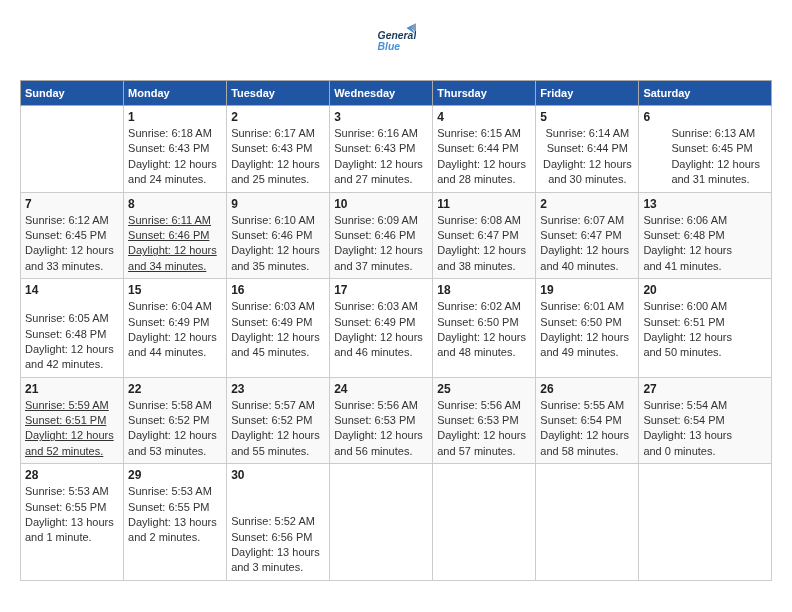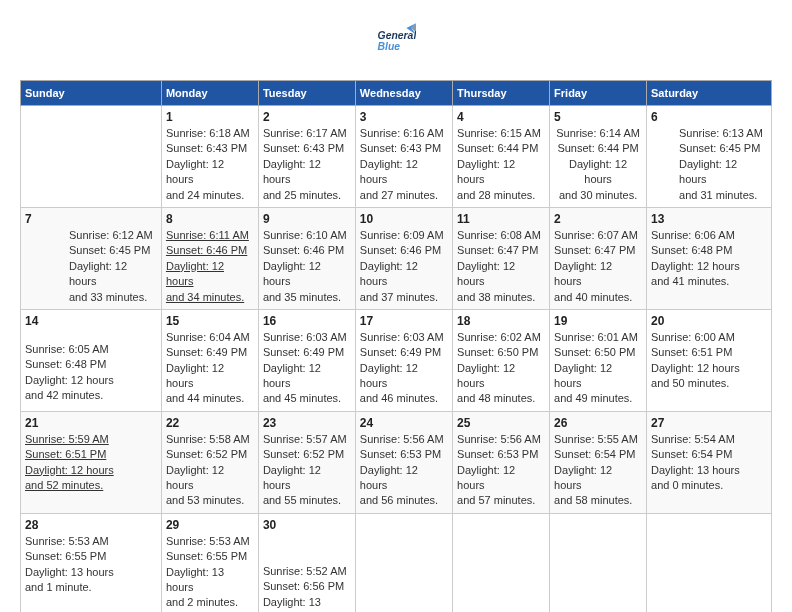--- a/index.html
+++ b/index.html
@@ -146,21 +146,21 @@
           <span class="day-num">6</span>
           <div class="day-info" style="white-space: pre-line; margin-left: 28px;">Sunrise: 6:13 AM
 Sunset: 6:45 PM
 Daylight: 12 hours
 and 31 minutes.</div>
         </td>
       </tr>
       <tr>
         <td>
           <span class="day-num">7</span>
-          <div class="day-info" style="white-space: pre-line; margin-left: 44px;">Sunrise: 6:12 AM
+          <div class="day-info" style="white-space: pre-line;">Sunrise: 6:12 AM
 Sunset: 6:45 PM
 Daylight: 12 hours
 and 33 minutes.</div>
         </td>
         <td>
           <span class="day-num">8</span>
           <div class="day-info" style="white-space: pre-line; text-decoration: underline;">Sunrise: 6:11 AM
 Sunset: 6:46 PM
 Daylight: 12 hours
 and 34 minutes.</div>

